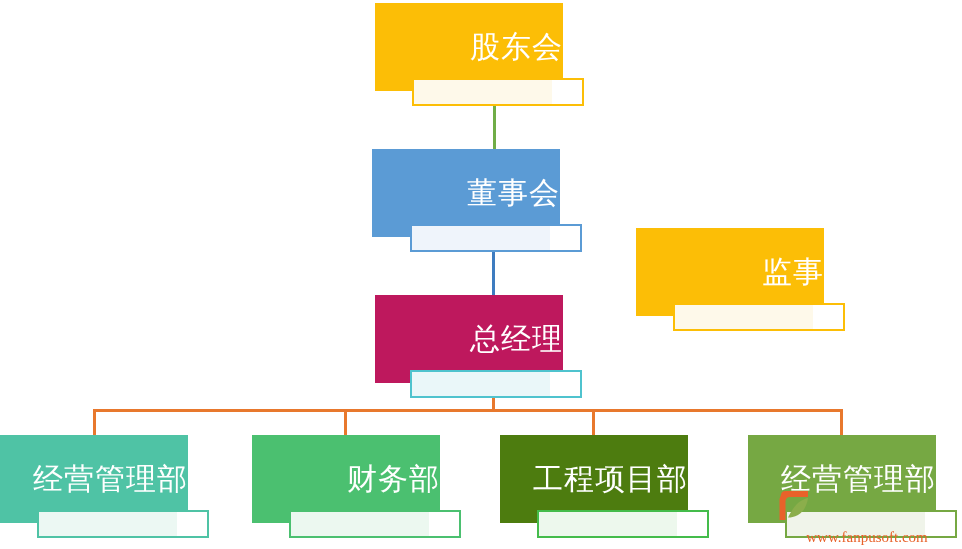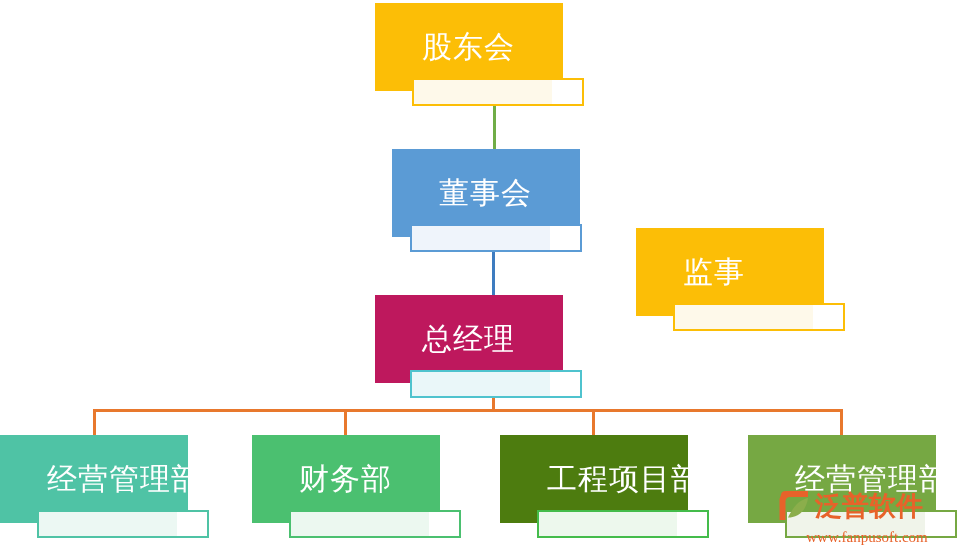--- a/index.html
+++ b/index.html
@@ -30,21 +30,21 @@
   
   .org-node {
     position: absolute;
   }
   .node-box {
     position: absolute;
     left: 0;
     top: 0;
     display: flex;
     align-items: center;
-    justify-content: flex-start;
+    justify-content: flex-end;
     box-sizing: border-box;
     padding-left: 47px;
   }
   .node-label {
     color: #ffffff;
     font-size: 30px;
     line-height: 1;
     letter-spacing: 1px;
     white-space: nowrap;
     text-align: center;
@@ -129,21 +129,21 @@
       <div class="org-node" style="left: 0px; top: 0px; width: 0px; height: 0px;">
         <div class="node-box" style="left: 375px; top: 3px; width: 188px; height: 88px; background: rgb(252, 190, 6);">
           <span class="node-label">股东会</span>
         </div>
         <div class="node-subbar" style="left: 412px; top: 78px; width: 172px; height: 28px; border-color: rgb(252, 190, 6); background: rgb(255, 255, 255);">
           <div class="subbar-fill" style="background: rgb(254, 249, 234);"></div>
           <span class="subbar-text"></span>
         </div>
       </div>
       <div class="org-node" style="left: 0px; top: 0px; width: 0px; height: 0px;">
-        <div class="node-box" style="left: 372px; top: 149px; width: 188px; height: 88px; background: rgb(91, 155, 213); margin-left: 20px;">
+        <div class="node-box" style="left: 372px; top: 149px; width: 188px; height: 88px; background: rgb(91, 155, 213);">
           <span class="node-label">董事会</span>
         </div>
         <div class="node-subbar" style="left: 410px; top: 224px; width: 172px; height: 28px; border-color: rgb(91, 155, 213); background: rgb(255, 255, 255);">
           <div class="subbar-fill" style="background: rgb(239, 244, 251);"></div>
           <span class="subbar-text"></span>
         </div>
       </div>
       <div class="org-node" style="left: 0px; top: 0px; width: 0px; height: 0px;">
         <div class="node-box" style="left: 636px; top: 228px; width: 188px; height: 88px; background: rgb(252, 190, 6);">
           <span class="node-label">监事</span>
@@ -199,17 +199,16 @@
         </div>
       </div>
     </div>
 
   <div id="watermark">
     <div class="wm-row">
       <svg class="wm-mark" viewBox="0 0 34 32">
         <path d="M3 5 C3 2.5 5 1 7.5 1 L30 1 L30 7 L12 7 C9 7 7.5 9 7.5 11.5 L7.5 30 L1.5 30 L1.5 9 Z" fill="#E8622A"></path>
         <path d="M30 8 C30 8 29 20 20 25 C15 28 10 27.5 10 27.5 C10 27.5 14 19 19 14 C24 9 30 8 30 8 Z" fill="#8BAE4B"></path>
       </svg>
-      <span class="wm-brand">泛普软件</span>
     </div>
     <div class="wm-url">www.fanpusoft.com</div>
   </div>
 </div>
 
 </body></html>

